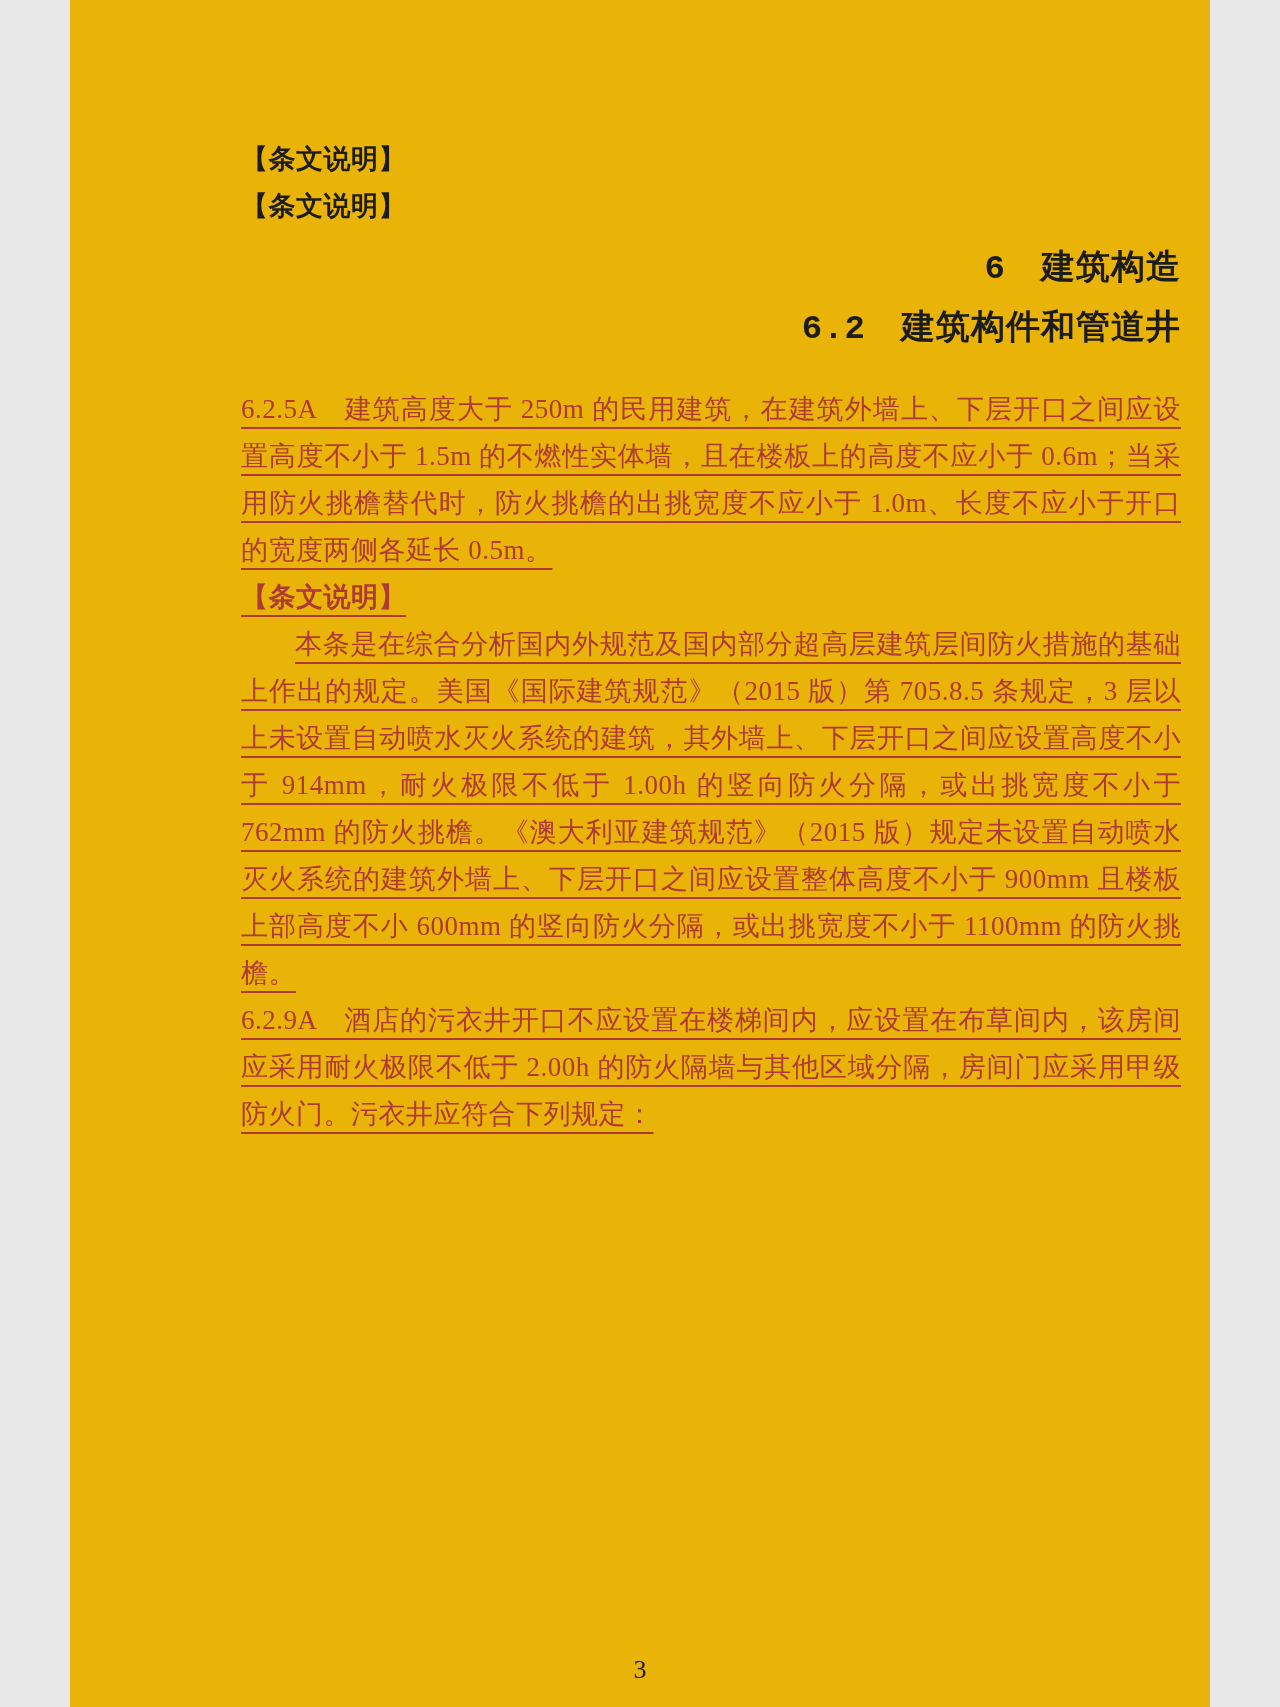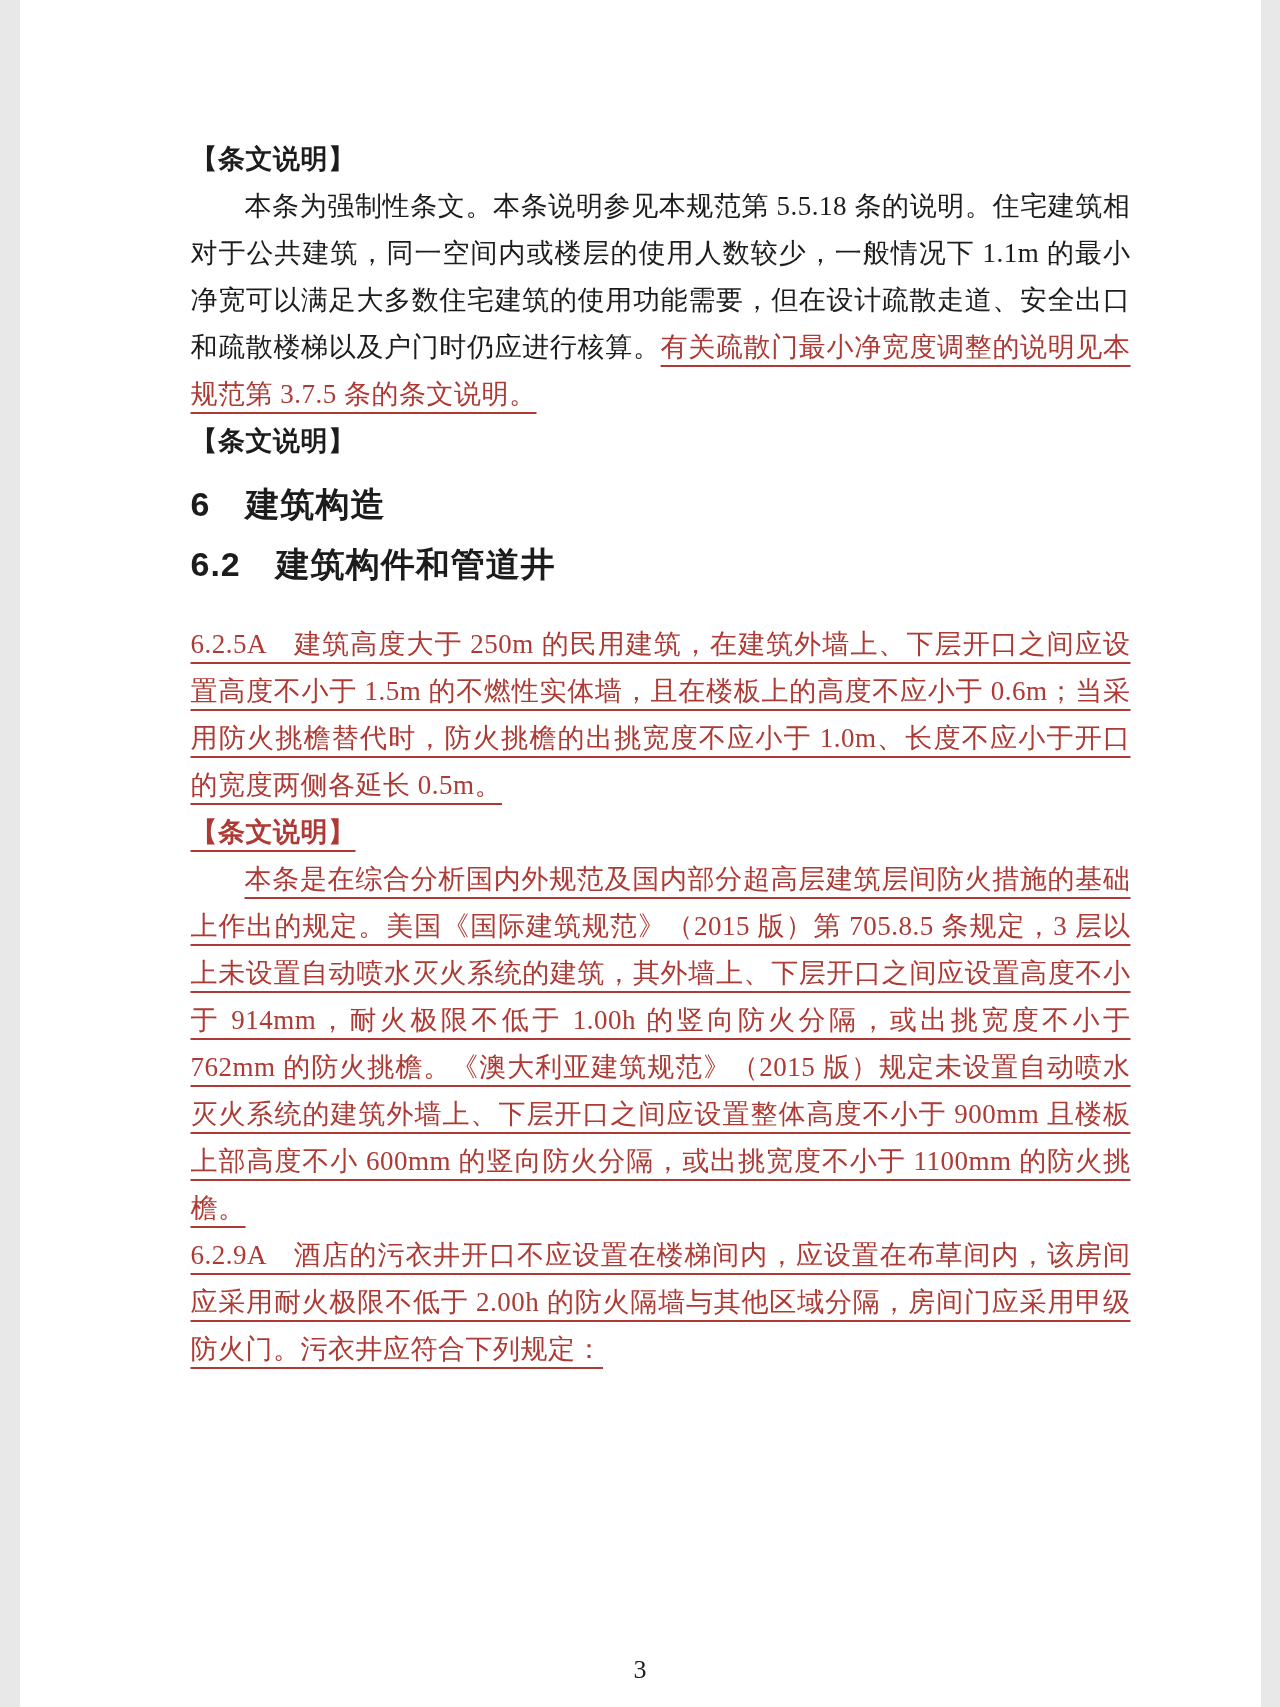--- a/index.html
+++ b/index.html
@@ -3,24 +3,24 @@
 <meta charset="utf-8">
 <style>
   :root{
     --red:#ad3a34;
     --black:#1c1c1c;
   }
   html,body{margin:0;padding:0;}
   body{background:#e8e8e8;}
   .page{
     position:relative;
-    width:1241px;
+    width:1140px;
     height:1707px;
     margin:0 auto;
-    background:#ffffff;
+    background:#eab308;
     font-family:"Liberation Serif","DejaVu Serif",serif;
     color:var(--black);
     overflow:hidden;
   }
   .doc{
     position:absolute;
     left:171px;
     top:136px;
     width:940px;
   }
@@ -40,22 +40,22 @@
   }
   .t-red{
     color:var(--red);
     text-decoration:underline;
     text-decoration-color:var(--red);
     text-decoration-thickness:2px;
     text-underline-offset:9px;
   }
   .h-center{
     margin:0;
-    text-align:left;
-    font-family:Liberation Sans, sans-serif;
+    text-align:right;
+    font-family:Liberation Mono, monospace;
     font-weight:bold;
     font-size:34px;
     color:var(--black);
     letter-spacing:1px;
   }
   .h-chapter{margin:14px 0 10px 0; line-height:50px;}
   .h-section{margin:6px 0 32px 0; line-height:50px;}
   .page-number{
     position:absolute;
     top:1655px;
@@ -68,21 +68,20 @@
   }
 </style>
 </head>
 <body>
 
 <div class="page">
   <div class="doc">
 
     <p class="hei">【条文说明】</p>
 
-    <p class="indent"><span>本条为强制性条文。本条说明参见本规范第 5.5.18 条的说明。住宅建筑相对于公共建筑，同一空间内或楼层的使用人数较少，一般情况下 1.1m 的最小净宽可以满足大多数住宅建筑的使用功能需要，但在设计疏散走道、安全出口和疏散楼梯以及户门时仍应进行核算。</span><span class="t-red">有关疏散门最小净宽度调整的说明见本规范第 3.7.5 条的条文说明。</span></p>
 
 
     <p class="hei">【条文说明】</p>
 
 
     <h1 class="h-center h-chapter">6　建筑构造</h1>
 
     <h2 class="h-center h-section">6.2　建筑构件和管道井</h2>
 
     <p class="t-red">6.2.5A　建筑高度大于 250m 的民用建筑，在建筑外墙上、下层开口之间应设置高度不小于 1.5m 的不燃性实体墙，且在楼板上的高度不应小于 0.6m；当采用防火挑檐替代时，防火挑檐的出挑宽度不应小于 1.0m、长度不应小于开口的宽度两侧各延长 0.5m。</p>

